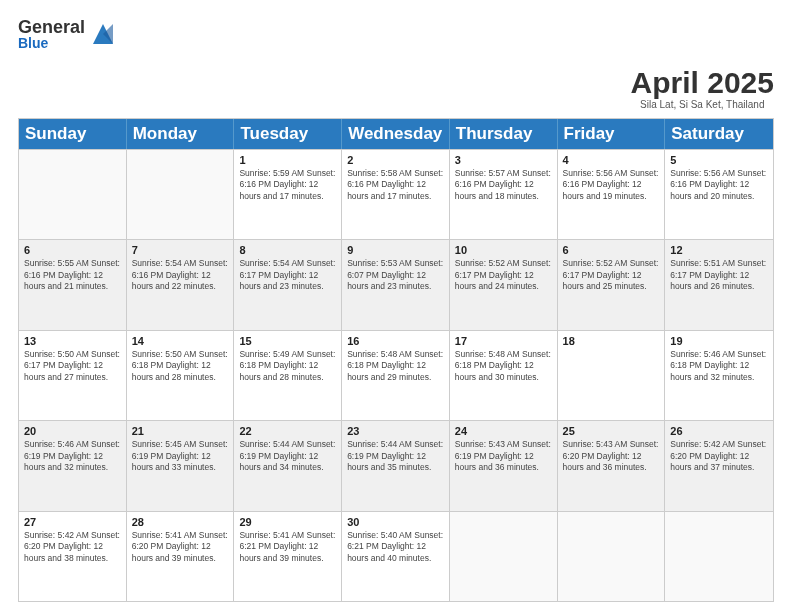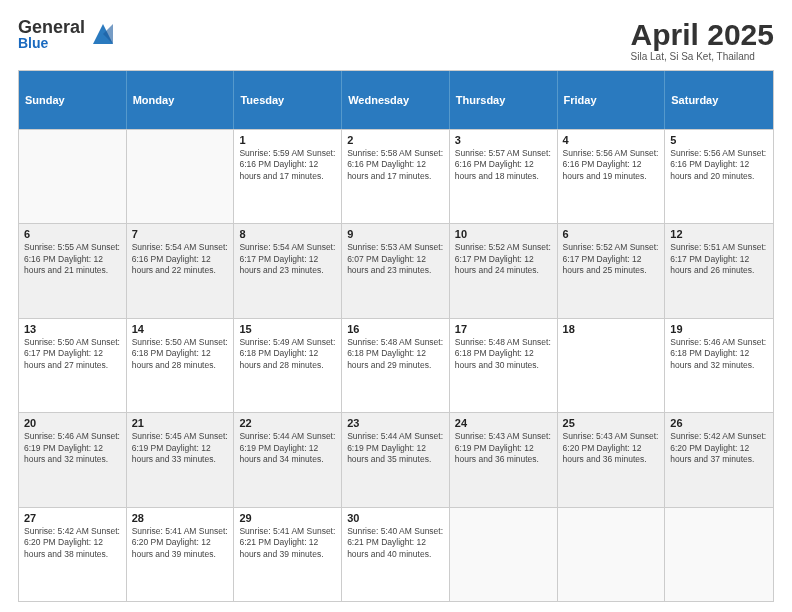--- a/index.html
+++ b/index.html
@@ -41,21 +41,22 @@
       font-size: 14px;
       font-weight: bold;
       color: #1a6abf;
     }
     .logo-icon {
       width: 28px;
       height: 28px;
       margin-left: 4px;
     }
     .title-block {
-      text-align: left;
+      text-align: center;
+      margin-top: 48px;
     }
     .title-month {
       font-size: 30px;
       font-weight: bold;
       color: #333;
       line-height: 1.1;
     }
     .title-location {
       font-size: 10px;
       color: #555;
@@ -66,23 +67,23 @@
       flex-direction: column;
       border: 1px solid #ccc;
     }
     .cal-header {
       display: grid;
       grid-template-columns: repeat(7, 1fr);
       background: #2a7abf;
     }
     .cal-header-cell {
       color: #fff;
-      font-size: 11px;
-      font-weight: bold;
-      padding: 23px 6px;
+      font-size: 17px;
+      font-weight: bold;
+      padding: 5px 6px;
       text-align: left;
       border-right: 1px solid #5599cc;
     }
     .cal-header-cell:last-child {
       border-right: none;
     }
     .cal-body {
       flex: 1;
       display: flex;
       flex-direction: column;

